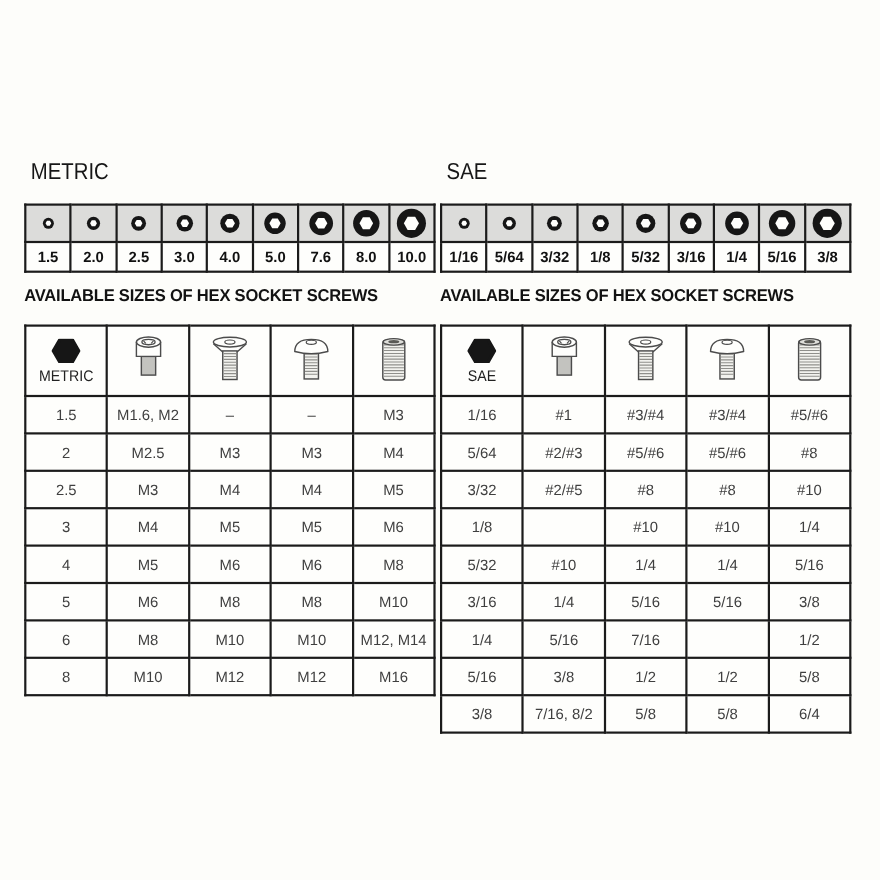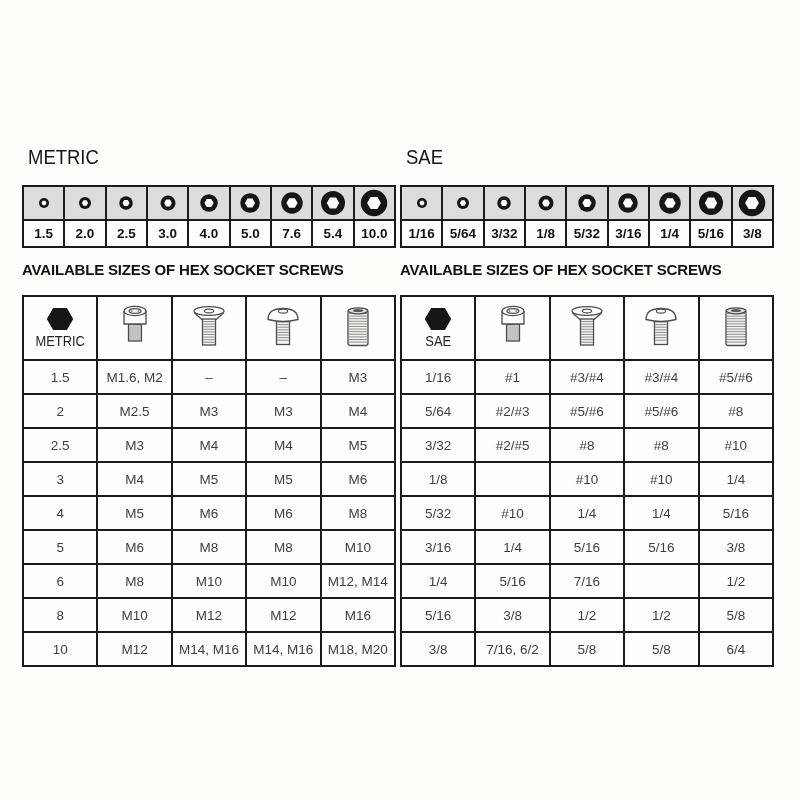--- a/index.html
+++ b/index.html
@@ -114,21 +114,21 @@
             </td>
           </tr>
         <tr class="strip-sizes">
             <td class="strip-size-cell">1.5</td>
             <td class="strip-size-cell">2.0</td>
             <td class="strip-size-cell">2.5</td>
             <td class="strip-size-cell">3.0</td>
             <td class="strip-size-cell">4.0</td>
             <td class="strip-size-cell">5.0</td>
             <td class="strip-size-cell">7.6</td>
-            <td class="strip-size-cell">5.4</td>
+            <td class="strip-size-cell">8.0</td>
             <td class="strip-size-cell">10.0</td>
           </tr>
       </tbody>
     </table>
     <h2 class="heading">AVAILABLE SIZES OF HEX SOCKET SCREWS</h2>
     <table class="main">
       <thead>
           <tr class="head-row">
             <th class="hex-col"><span><svg width="28" height="22" viewBox="0 0 28 22">
     <polygon points="8.3,1.0 19.8,1.0 25.5,11.0 19.8,21.0 8.3,21.0 2.5,11.0" fill="#161616" stroke="#161616" stroke-width="3" stroke-linejoin="round"></polygon>
@@ -246,27 +246,20 @@
             <td>M10</td>
             <td>M12, M14</td>
           </tr>
           <tr>
             <td>8</td>
             <td>M10</td>
             <td>M12</td>
             <td>M12</td>
             <td>M16</td>
           </tr>
-          <tr>
-            <td>10</td>
-            <td>M12</td>
-            <td>M14, M16</td>
-            <td>M14, M16</td>
-            <td>M18, M20</td>
-          </tr>
         </tbody>
     </table>
   </section>
 
   <section class="panel sae">
     <div class="panel-label">SAE</div>
     <table class="strip">
       <tbody>
         <tr class="strip-icons">
             <td class="strip-icon-cell">
@@ -459,21 +452,21 @@
           </tr>
           <tr>
             <td>5/16</td>
             <td>3/8</td>
             <td>1/2</td>
             <td>1/2</td>
             <td>5/8</td>
           </tr>
           <tr>
             <td>3/8</td>
-            <td>7/16, 6/2</td>
+            <td>7/16, 8/2</td>
             <td>5/8</td>
             <td>5/8</td>
             <td>6/4</td>
           </tr>
         </tbody>
     </table>
   </section>
 </div>
 
 </body></html>

